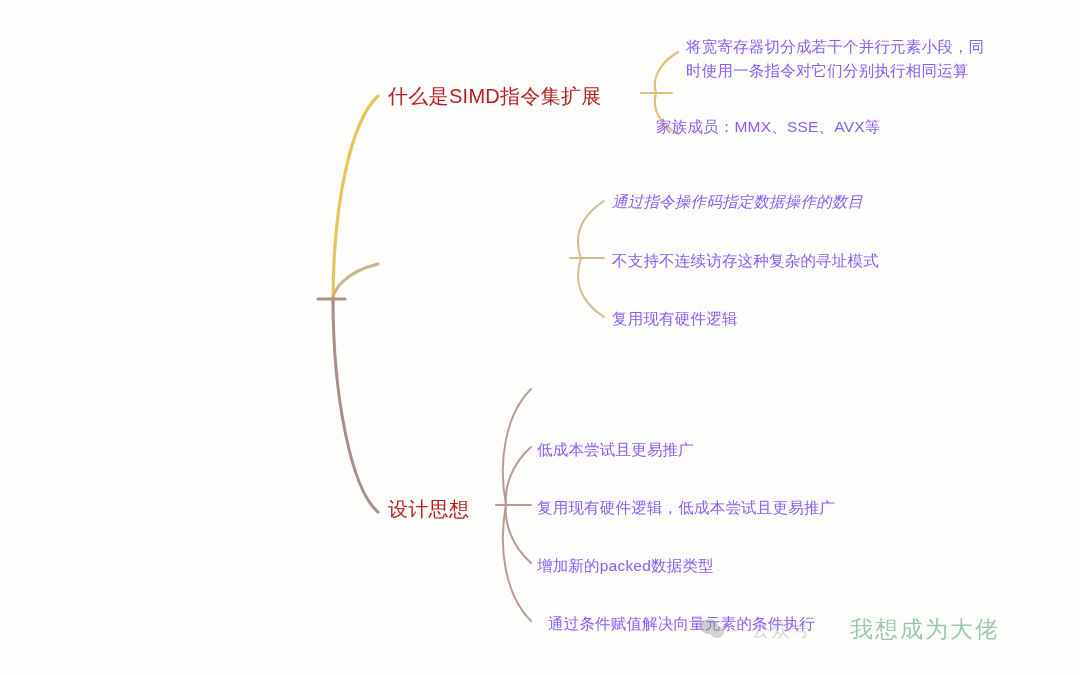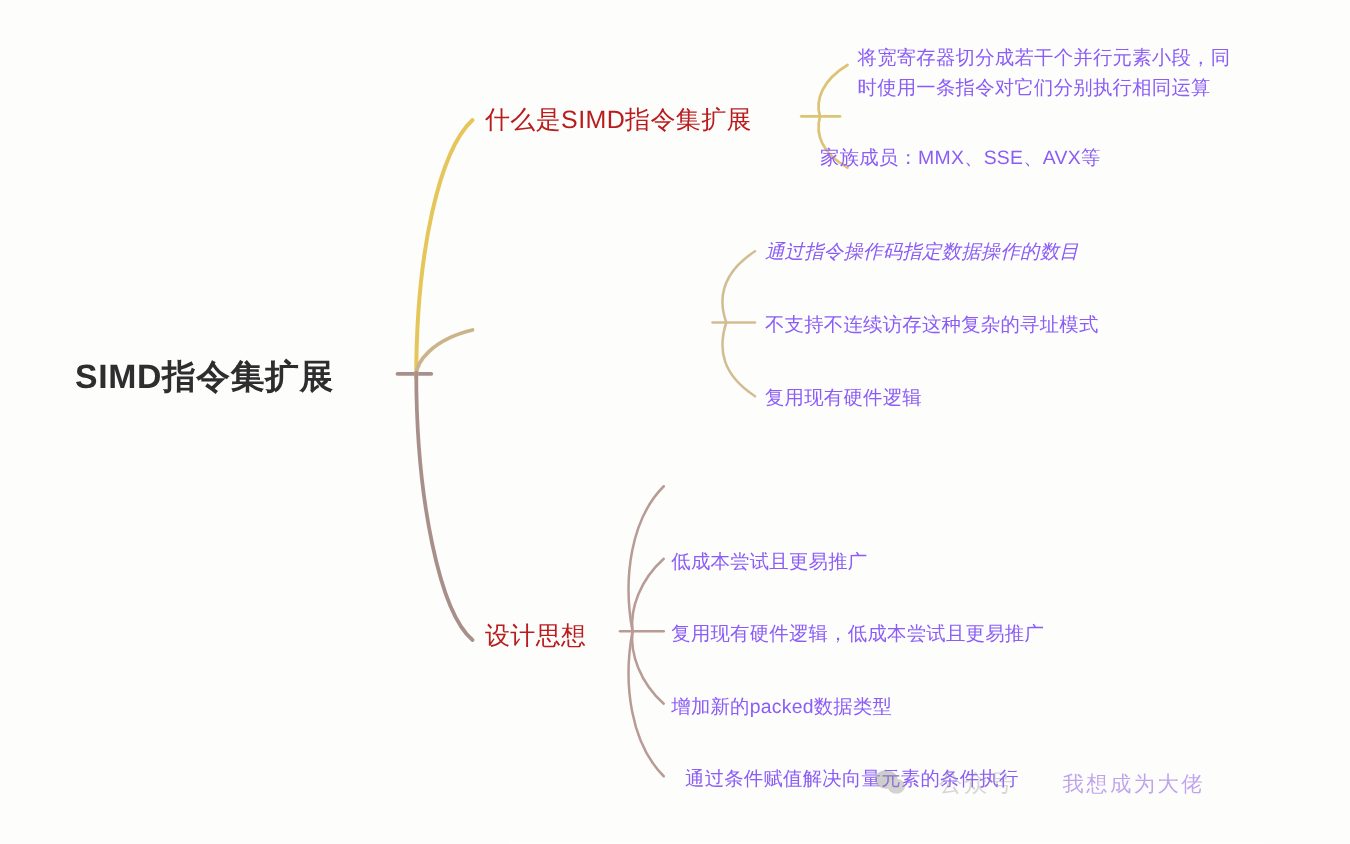--- a/index.html
+++ b/index.html
@@ -81,22 +81,22 @@
     background: #9a9a9a;
     left: 10px;
     top: 7px;
   }
   #watermark .wm-text-a {
     font-size: 19px;
     color: #a3a3a3;
     letter-spacing: 1px;
   }
   #watermark .wm-text-b {
-    font-size: 17px;
-    color: #6d28d9;
+    font-size: 23px;
+    color: #15803d;
     letter-spacing: 2px;
     margin-left: 14px;
   }
 </style>
 </head>
 <body>
 
 <div id="canvas">
 
   <svg class="links" viewBox="0 0 1080 675">
@@ -115,21 +115,20 @@
     <path d="M 570 258 L 604 258" stroke="#d2bd92" stroke-width="2" fill="none" stroke-linecap="round"></path>
     <path d="M 604 201 C 578 218 574 238 581 258 C 574 280 578 300 604 317" stroke="#d2bd92" stroke-width="2" fill="none" stroke-linecap="round"></path>
 
     <path d="M 496 505 L 531 505" stroke="#b99b95" stroke-width="2" fill="none" stroke-linecap="round"></path>
     <path d="M 531 389 C 505 415 498 462 506 505" stroke="#b99b95" stroke-width="2" fill="none" stroke-linecap="round"></path>
     <path d="M 531 447 C 512 464 504 487 506 505" stroke="#b99b95" stroke-width="2" fill="none" stroke-linecap="round"></path>
     <path d="M 531 563 C 512 546 504 523 506 505" stroke="#b99b95" stroke-width="2" fill="none" stroke-linecap="round"></path>
     <path d="M 531 621 C 505 595 498 548 506 505" stroke="#b99b95" stroke-width="2" fill="none" stroke-linecap="round"></path>
   </svg>
 
-  <div class="node root-node" style="left:60px; top:283px;">SIMD指令集扩展</div>
 
   <div class="node branch-node" style="left:388px; top:83px;">什么是SIMD指令集扩展</div>
 
   <div class="node leaf-node two-line" style="left:686px; top:35px;">将宽寄存器切分成若干个并行元素小段，同
 时使用一条指令对它们分别执行相同运算</div>
 
   <div class="node leaf-node" style="left:656px; top:116px;">家族成员：MMX、SSE、AVX等</div>
 
 
   <div class="node leaf-node" style="left:612px; top:191px;font-style:italic;">通过指令操作码指定数据操作的数目</div>

